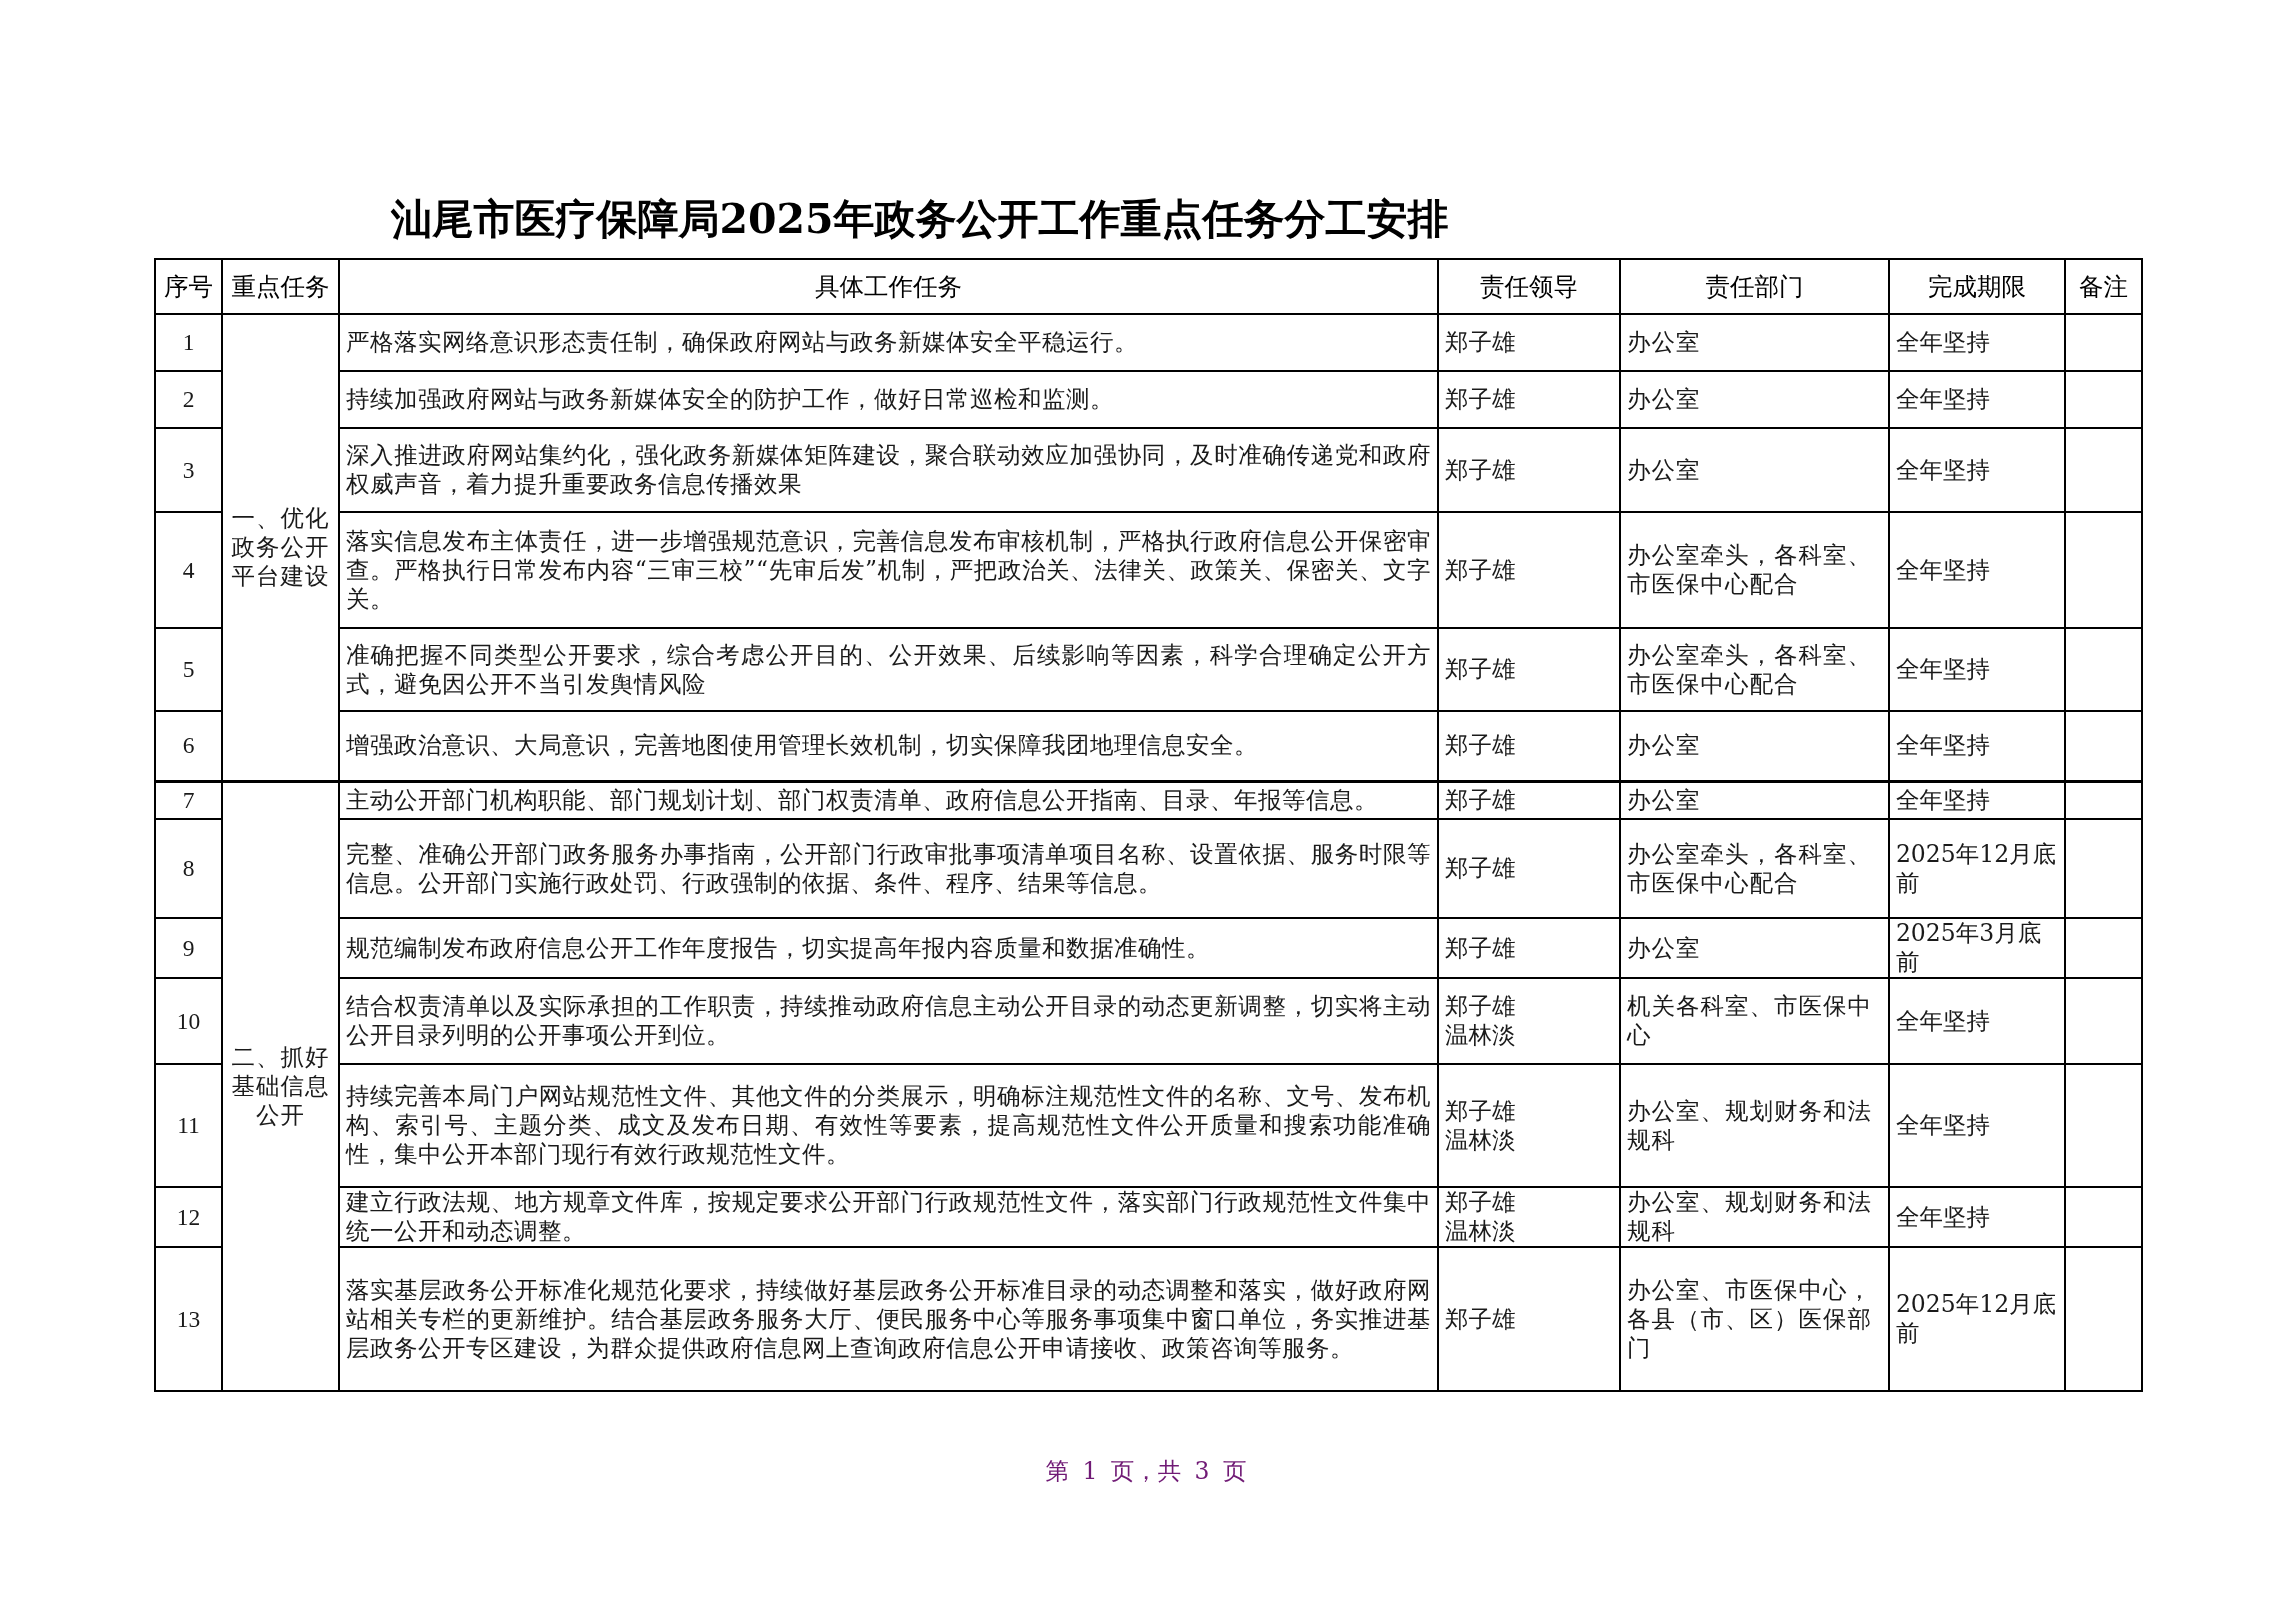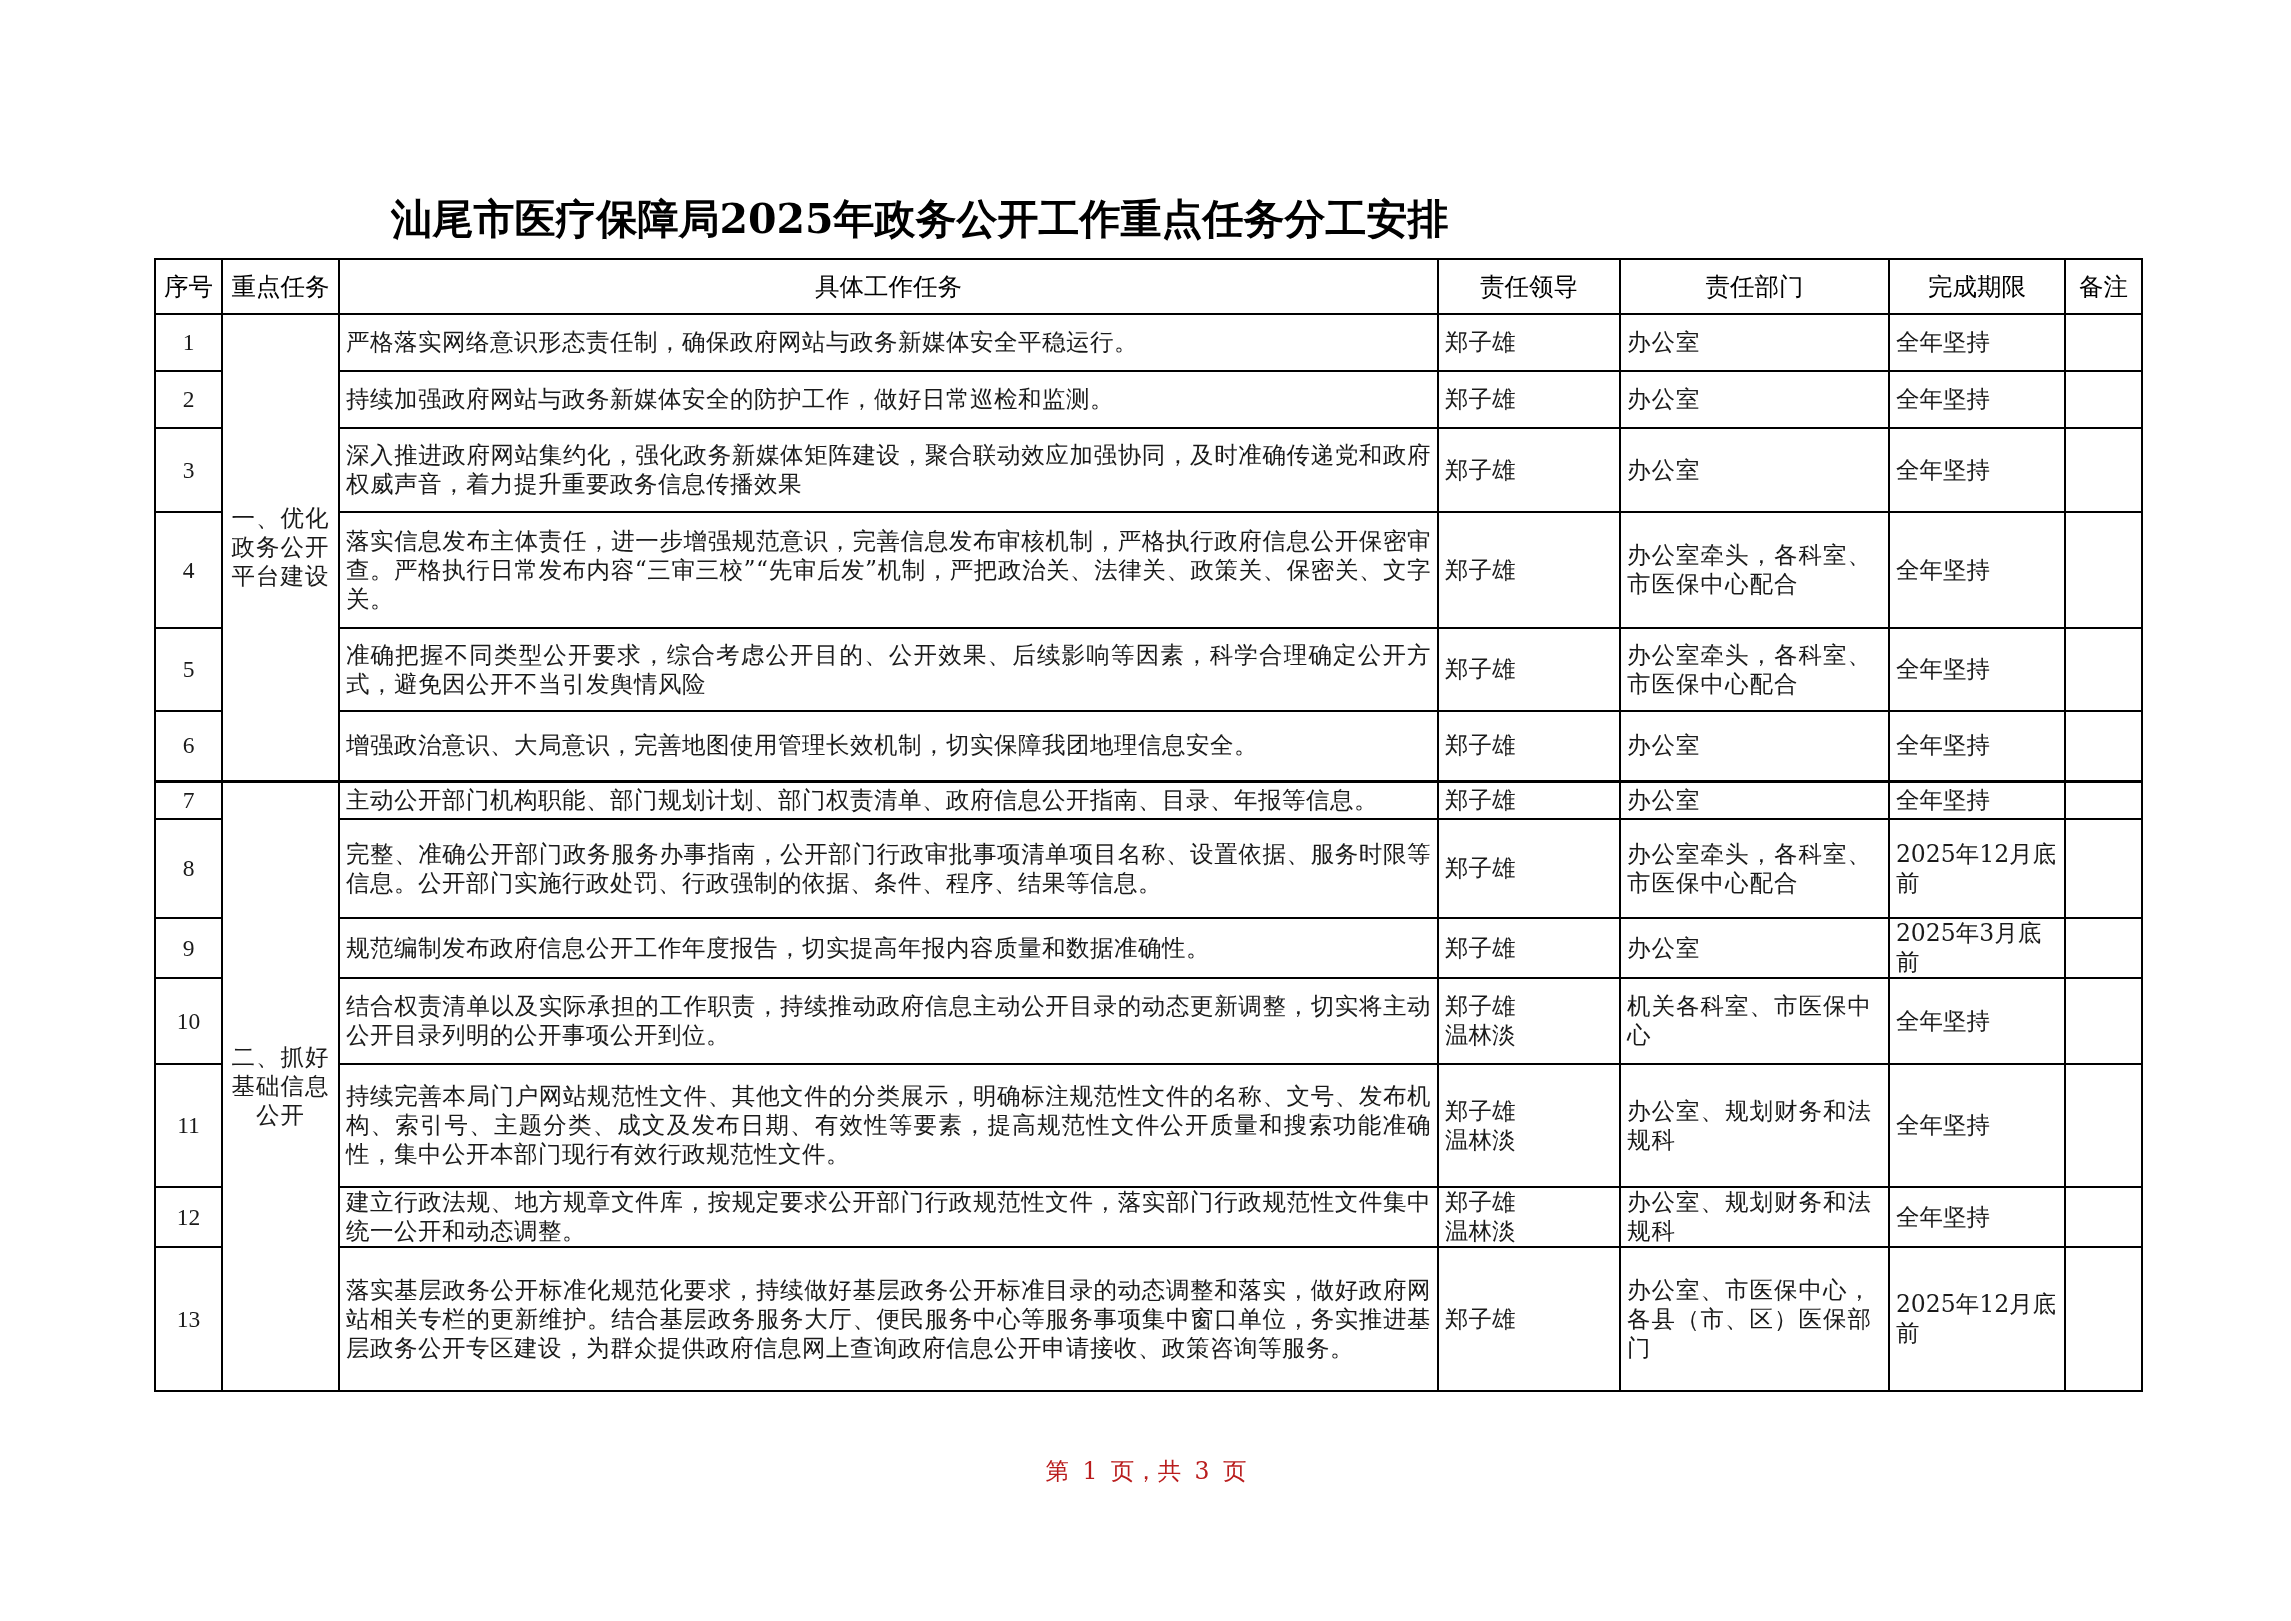--- a/index.html
+++ b/index.html
@@ -91,21 +91,21 @@
     display: block;
   }
   .footer {
     position: absolute;
     left: 0;
     top: 1455px;
     width: 2292px;
     text-align: center;
     font-family: "DejaVu Serif", "Liberation Serif", serif;
     font-size: 23.5px;
-    color: #b91c1c;
+    color: #701a75;
     word-spacing: 5.9px;
   }
 </style>
 </head>
 <body>
 
 <div class="title">汕尾市医疗保障局2025年政务公开工作重点任务分工安排</div>
 
 <table class="plan">
   <colgroup>

